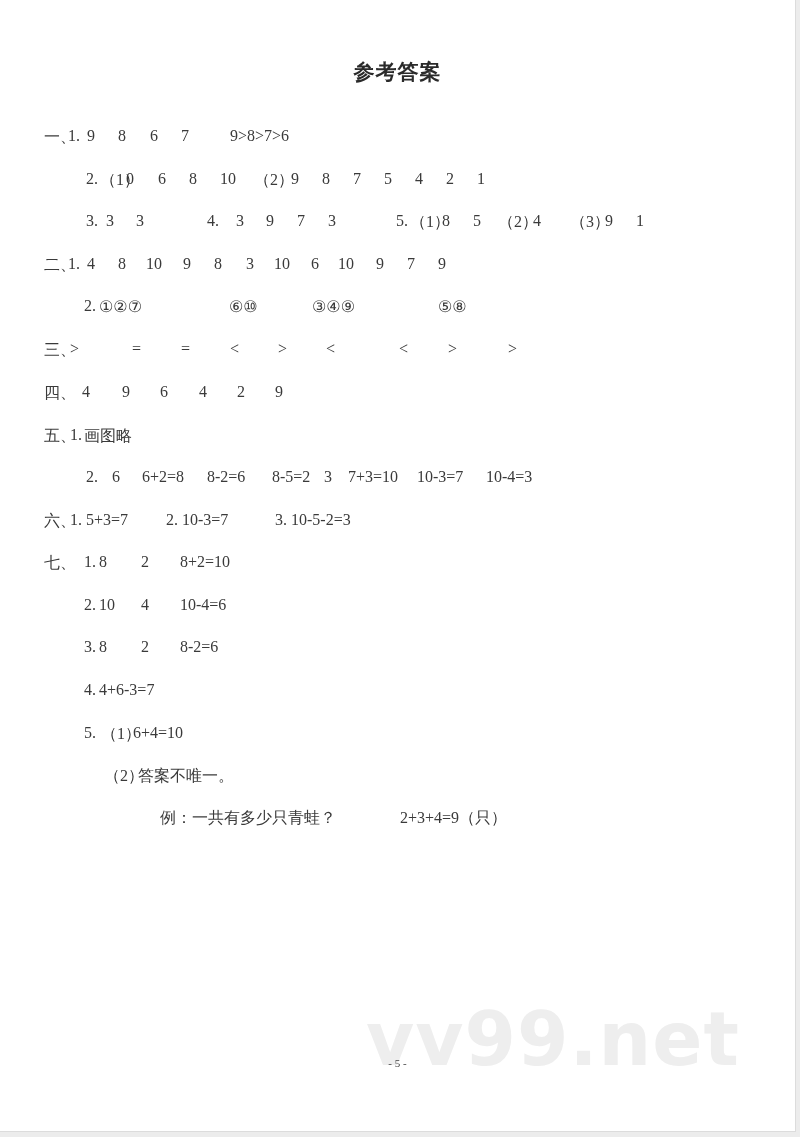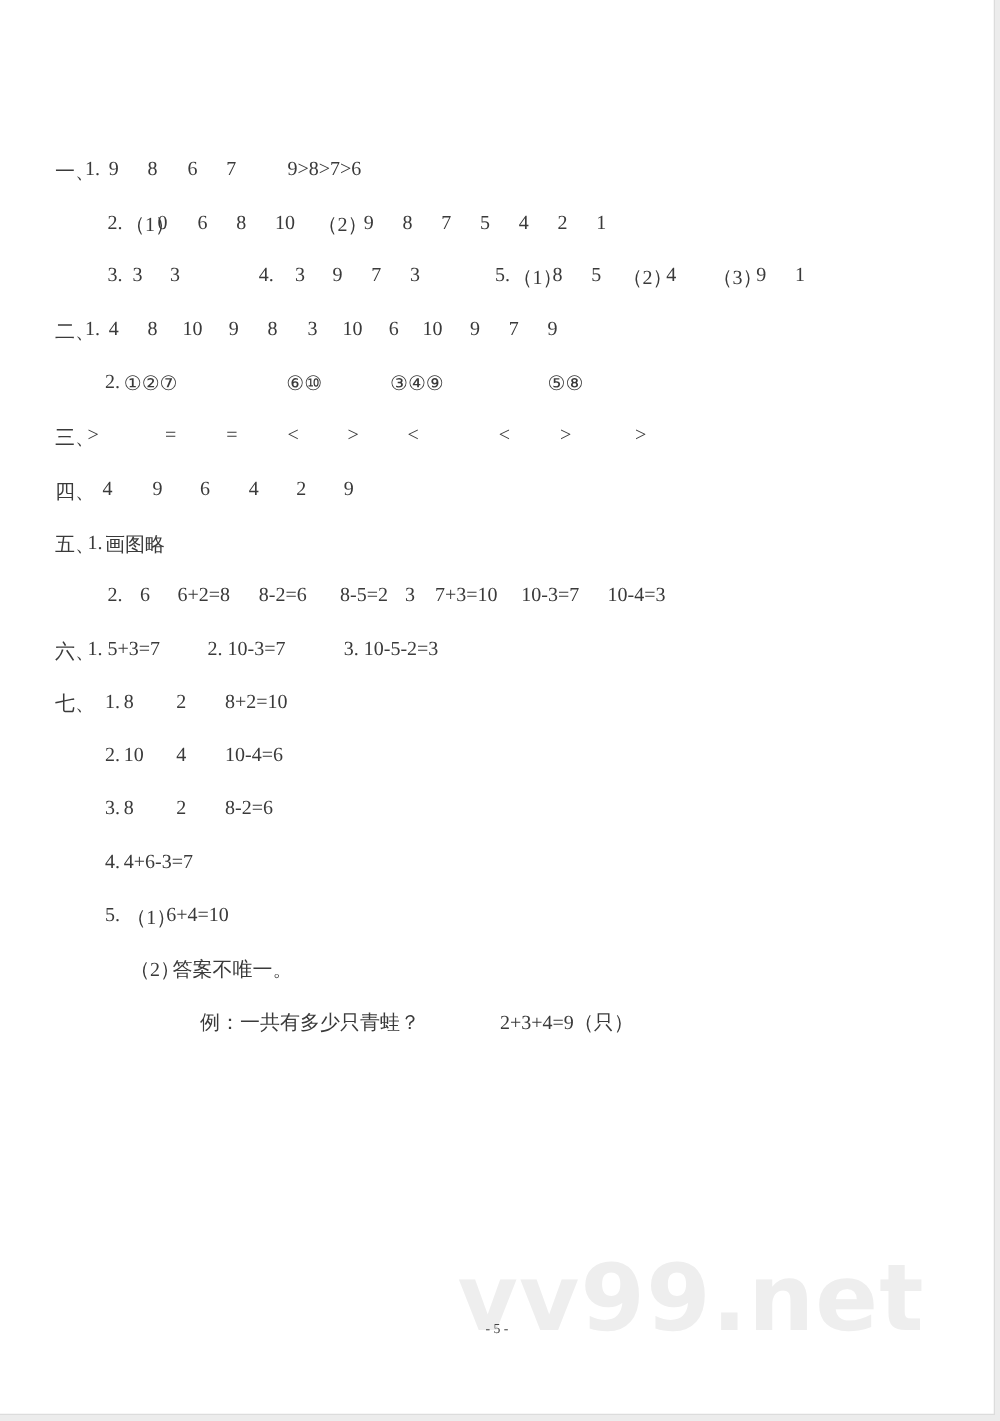--- a/index.html
+++ b/index.html
@@ -28,20 +28,21 @@
   }
   .pagenum {
     position: absolute; top: 1057px; left: 0; width: 795px; text-align: center;
     font-size: 11px; color: #444; font-family: "Liberation Serif", serif;
   }
 </style>
 </head>
 <body>
 
 <div class="page">
+  <div class="title">参考答案</div>
 
   <div class="line" style="top:127px;left:44px;">
     <span class="tok" style="left:0">一、</span>
     <span class="tok" style="left:24px">1.</span>
     <span class="tok" style="left:43px">9</span>
     <span class="tok" style="left:74px">8</span>
     <span class="tok" style="left:106px">6</span>
     <span class="tok" style="left:137px">7</span>
     <span class="tok" style="left:186px">9&gt;8&gt;7&gt;6</span>
   </div>

